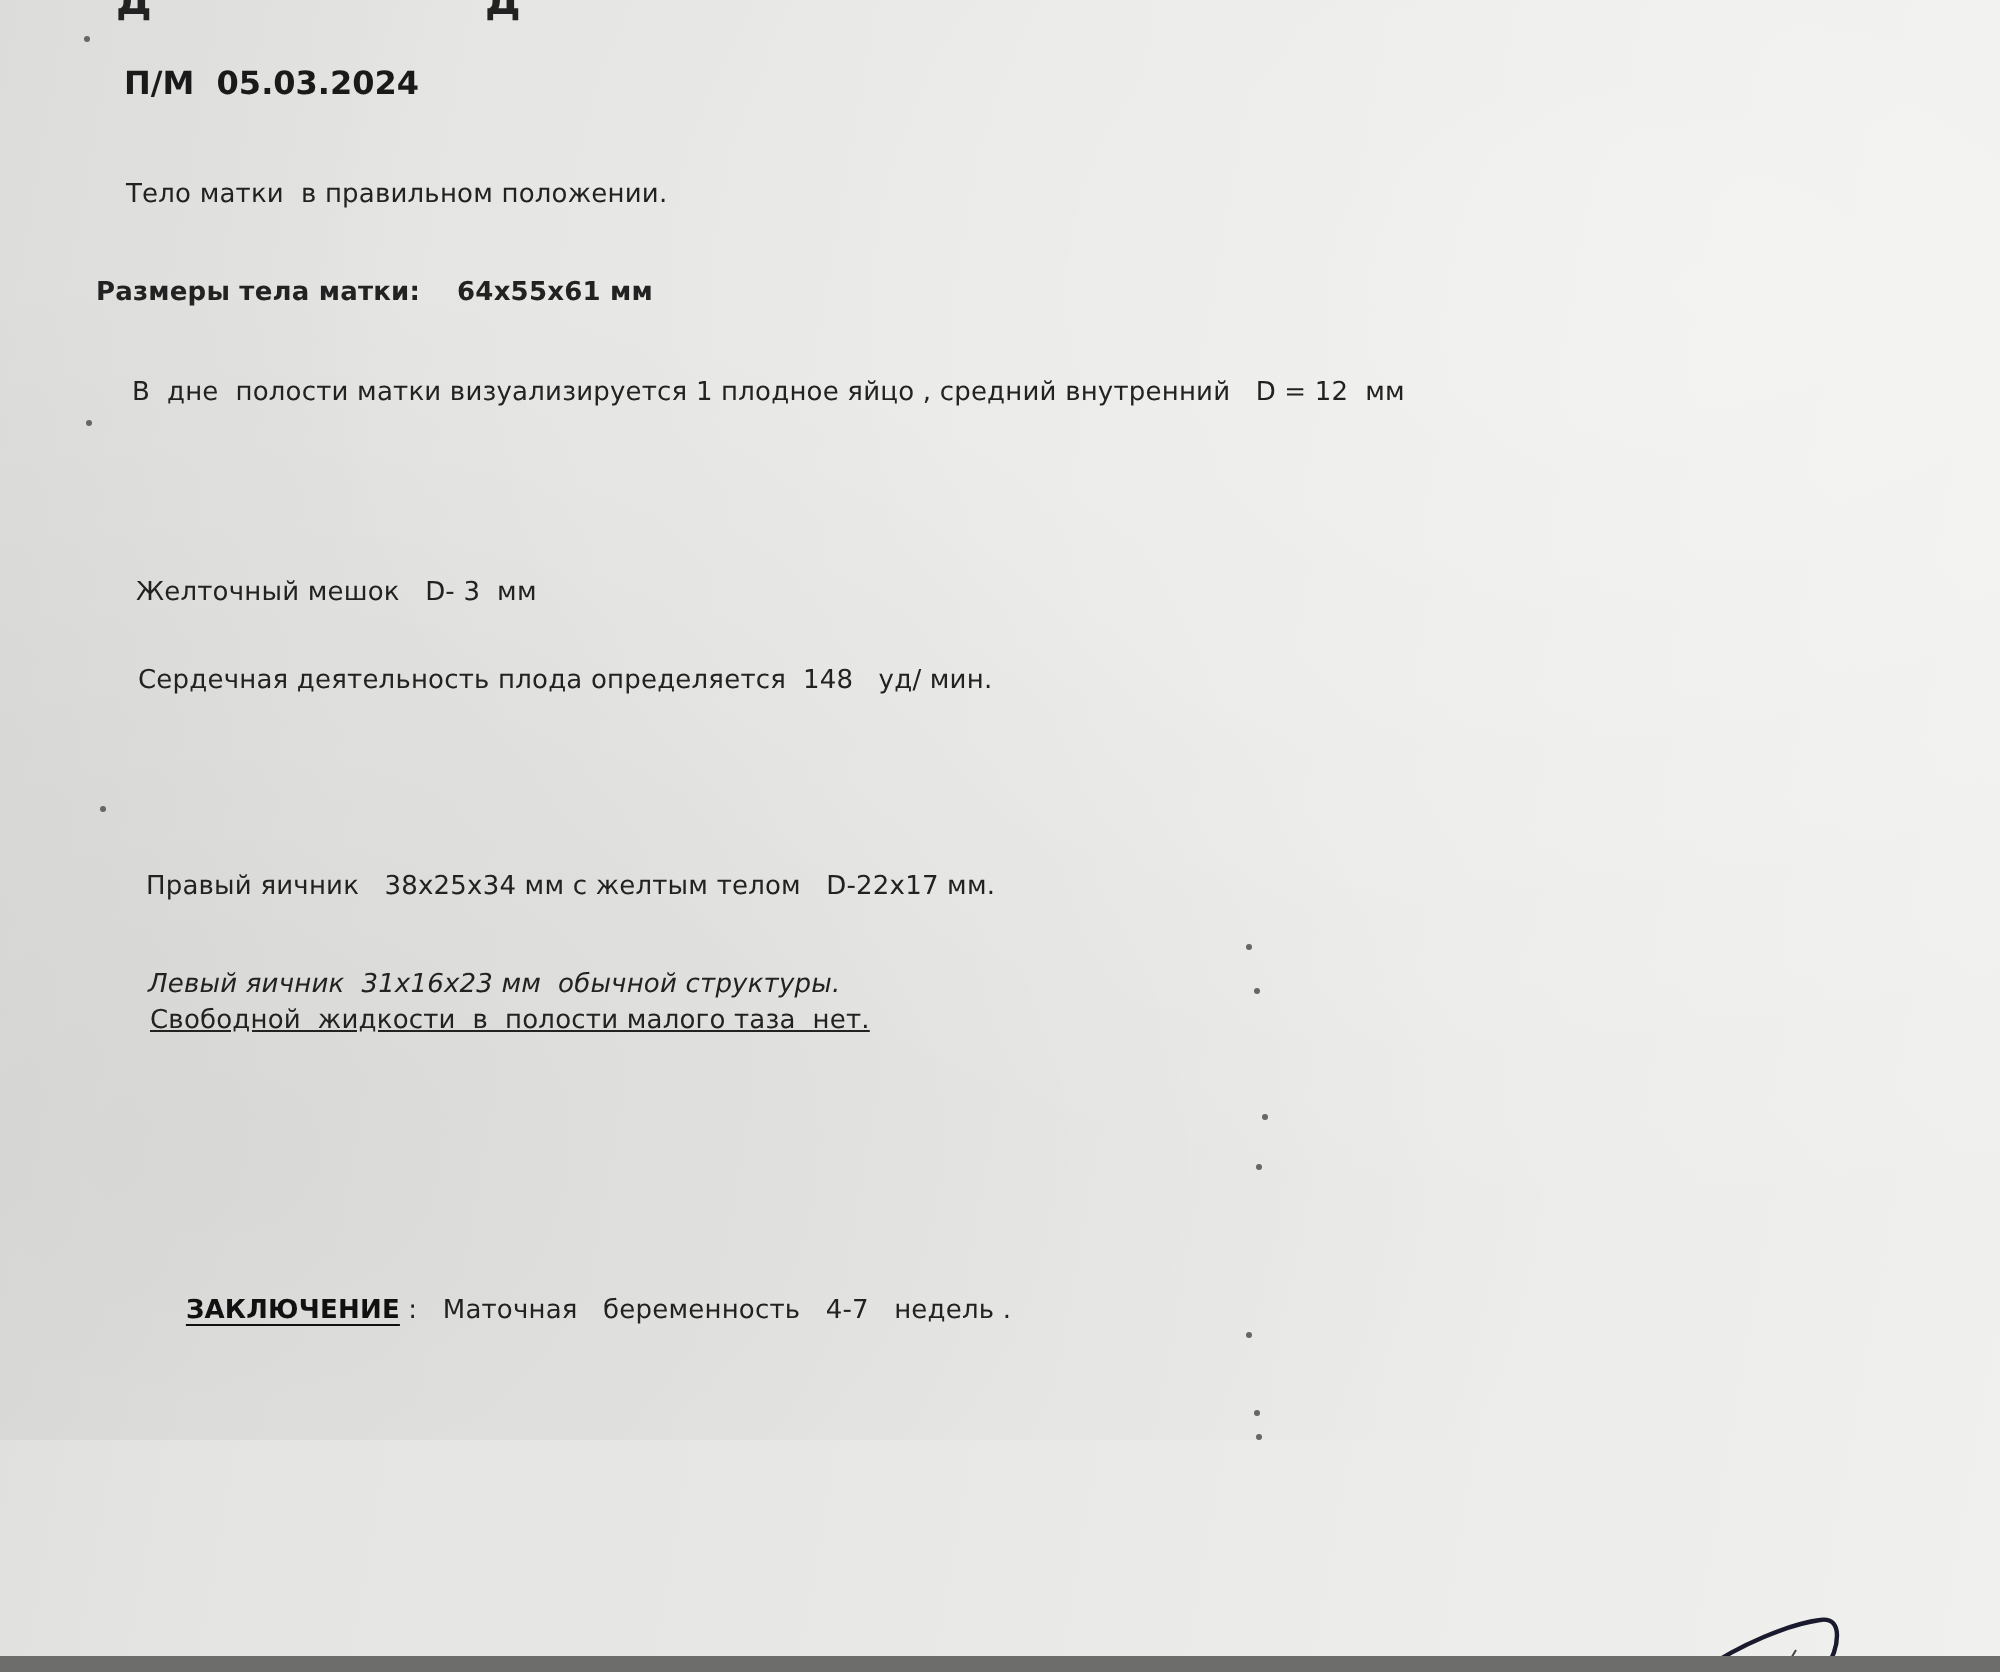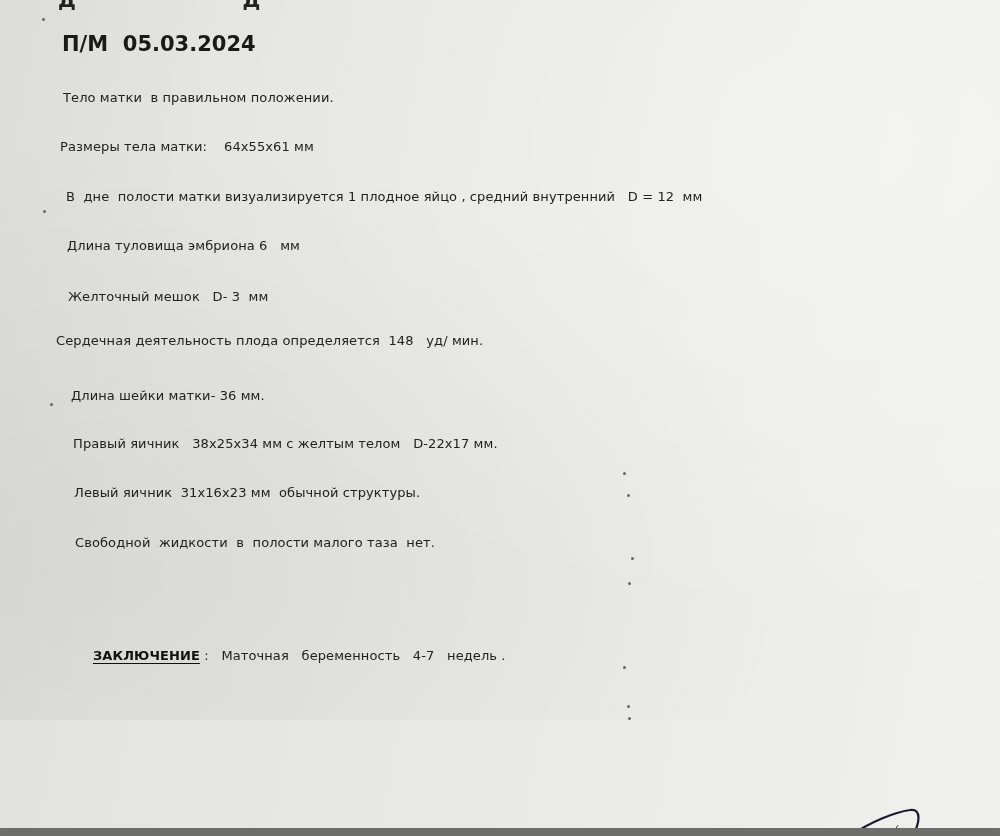--- a/index.html
+++ b/index.html
@@ -33,21 +33,21 @@
       position: absolute;
       white-space: pre;
       font-size: 13px;
       letter-spacing: 0.1px;
       color: #222;
     }
     .heading {
       position: absolute;
       left: 62px;
       top: 32px;
-      font-size: 21px;
+      font-size: 16px;
       font-weight: bold;
       white-space: pre;
       color: #1a1a1a;
     }
     .conclusion-label {
       font-weight: bold;
       text-decoration: underline;
       text-underline-offset: 3px;
       color: #111;
     }
@@ -78,29 +78,27 @@
 </head>
 <body>
 
 <div class="paper">
 
   <div class="top-cut">Д     ¯  Д</div>
 
   <div class="heading">П/М  05.03.2024</div>
 
   <div class="line" style="left:63px; top:90px;">Тело матки  в правильном положении.</div>
-  <div class="line" style="left:60px; top:139px;">Размеры тела матки:    64х55х61 мм</div>
+  <div class="line" style="left:48px; top:139px;font-weight:bold;">Размеры тела матки:    64х55х61 мм</div>
   <div class="line" style="left:66px; top:189px;">В  дне  полости матки визуализируется 1 плодное яйцо , средний внутренний   D = 12  мм</div>
-  <div class="line" style="left:67px; top:238px;">Длина туловища эмбриона 6   мм</div>
   <div class="line" style="left:68px; top:289px;">Желточный мешок   D- 3  мм</div>
-  <div class="line" style="left:56px; top:333px;">Сердечная деятельность плода определяется  148   уд/ мин.</div>
-  <div class="line" style="left:71px; top:388px;">Длина шейки матки- 36 мм.</div>
+  <div class="line" style="left:69px; top:333px;">Сердечная деятельность плода определяется  148   уд/ мин.</div>
   <div class="line" style="left:73px; top:436px;">Правый яичник   38х25х34 мм с желтым телом   D-22х17 мм.</div>
-  <div class="line" style="left:74px; top:485px;">Левый яичник  31х16х23 мм  обычной структуры.</div>
-  <div class="line" style="left:75px; top:535px;">Свободной  жидкости  в  полости малого таза  нет.</div>
+  <div class="line" style="left:74px; top:485px;font-style:italic;">Левый яичник  31х16х23 мм  обычной структуры.</div>
+  <div class="line" style="left:75px; top:503px;text-decoration:underline;">Свободной  жидкости  в  полости малого таза  нет.</div>
 
   <div class="line" style="left:76px; top:633px;">
     <span class="conclusion-label">ЗАКЛЮЧЕНИЕ</span><span> :   </span><span>Маточная   беременность   4-7   недель .</span>
   </div>
 
   <div class="speck" style="left:43px; top:210px;"></div>
   <div class="speck" style="left:50px; top:403px;"></div>
   <div class="speck" style="left:42px; top:18px;"></div>
   <div class="speck" style="left:623px; top:472px;"></div>
   <div class="speck" style="left:627px; top:494px;"></div>

